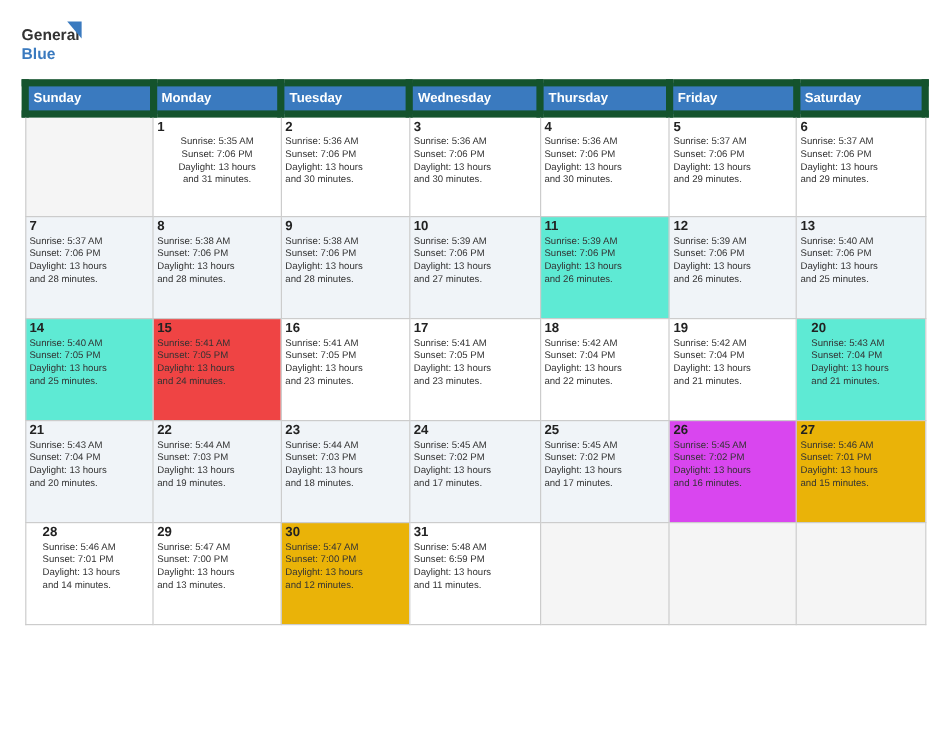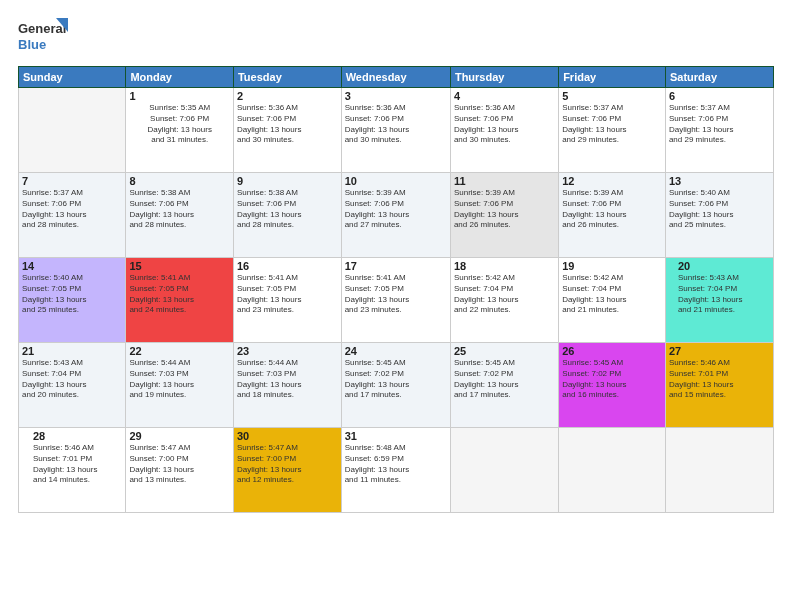--- a/index.html
+++ b/index.html
@@ -47,21 +47,21 @@
       border-collapse: collapse;
       flex: 1;
     }
     .calendar-table th {
       background: #3a7abf;
       color: #fff;
       font-size: 11px;
       font-weight: bold;
       padding: 4px 4px;
       text-align: left;
-      border: 1px solid #14532d;
+      border: 6px solid #14532d;
     }
     .calendar-table td {
       vertical-align: top;
       border: 1px solid #ccc;
       padding: 2px 3px;
       font-size: 8.5px;
       color: #333;
       width: 113px;
       height: 85px;
       background: #fff;
@@ -183,21 +183,21 @@
 Daylight: 13 hours
 and 28 minutes.</div>
           </td>
           <td style="background: rgb(240, 244, 248);">
             <span class="day-number">10</span>
             <div class="day-info" style="white-space: pre-line;">Sunrise: 5:39 AM
 Sunset: 7:06 PM
 Daylight: 13 hours
 and 27 minutes.</div>
           </td>
-          <td style="background: #e5e5e5;">
+          <td style="background: #5eead4;">
             <span class="day-number">11</span>
             <div class="day-info" style="white-space: pre-line;">Sunrise: 5:39 AM
 Sunset: 7:06 PM
 Daylight: 13 hours
 and 26 minutes.</div>
           </td>
           <td style="background: rgb(240, 244, 248);">
             <span class="day-number">12</span>
             <div class="day-info" style="white-space: pre-line;">Sunrise: 5:39 AM
 Sunset: 7:06 PM
@@ -206,21 +206,21 @@
           </td>
           <td style="background: rgb(240, 244, 248);">
             <span class="day-number">13</span>
             <div class="day-info" style="white-space: pre-line;">Sunrise: 5:40 AM
 Sunset: 7:06 PM
 Daylight: 13 hours
 and 25 minutes.</div>
           </td>
         </tr>
         <tr>
-          <td style="background: #c4b5fd; margin-left: 10px;">
+          <td style="background: #5eead4; margin-left: 10px;">
             <span class="day-number">14</span>
             <div class="day-info" style="white-space: pre-line;">Sunrise: 5:40 AM
 Sunset: 7:05 PM
 Daylight: 13 hours
 and 25 minutes.</div>
           </td>
           <td style="background: #ef4444;">
             <span class="day-number">15</span>
             <div class="day-info" style="white-space: pre-line;">Sunrise: 5:41 AM
 Sunset: 7:05 PM

